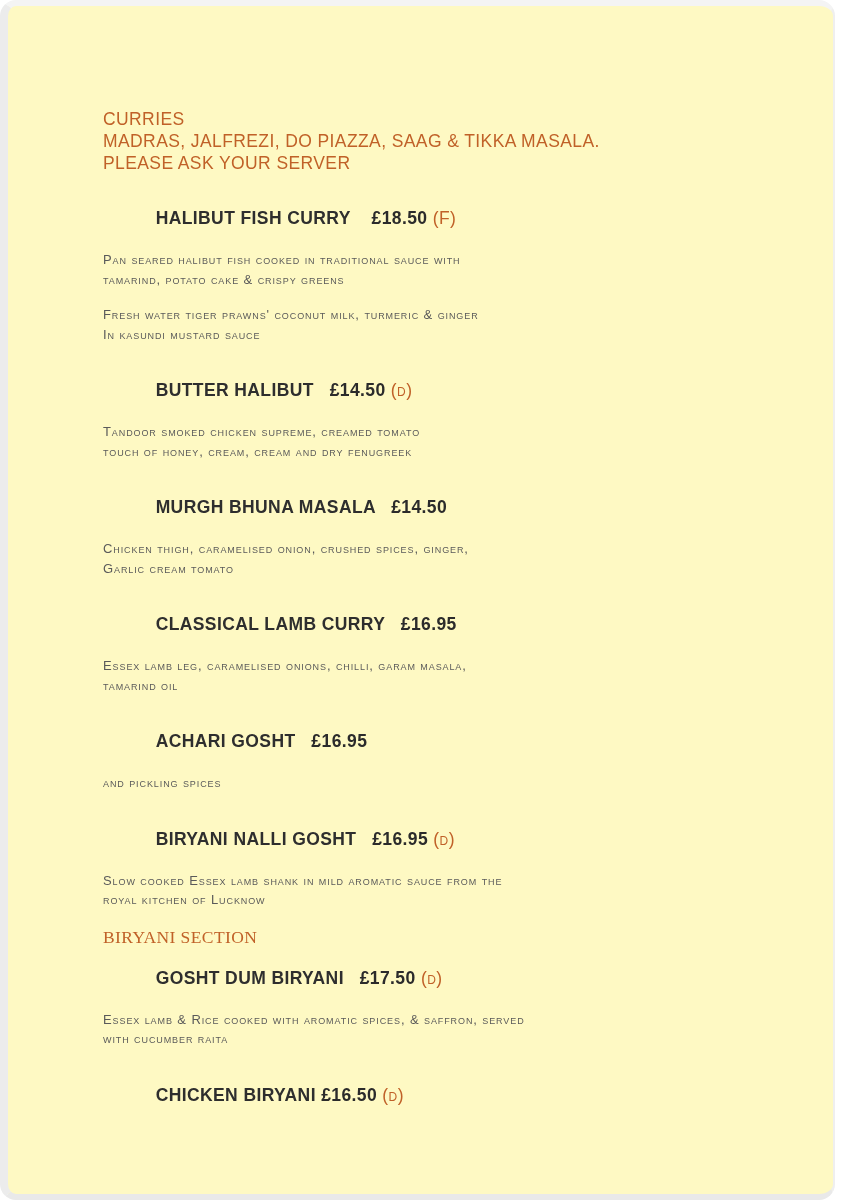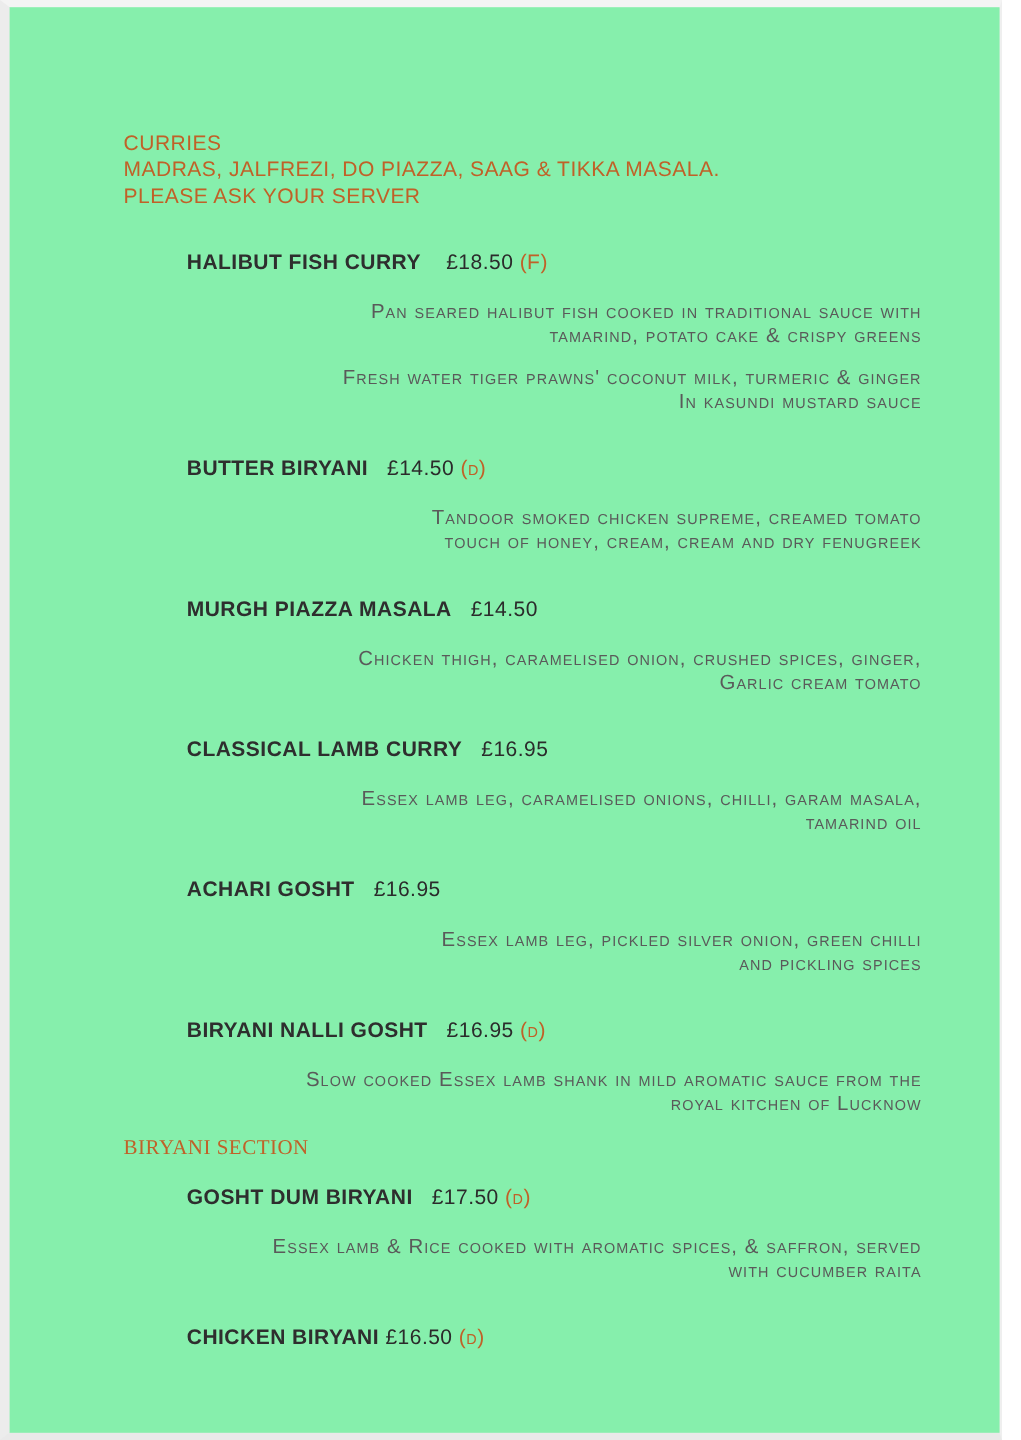--- a/index.html
+++ b/index.html
@@ -5,27 +5,28 @@
   html, body {
     margin: 0;
     padding: 0;
     background: #ffffff;
     font-family: "Liberation Sans", sans-serif;
   }
   .page {
     box-sizing: border-box;
     width: 835px;
     height: 1200px;
-    background: #86efac;
+    background: #fef9c3;
     border-left: 8px solid #ececec;
     border-top: 6px solid #f4f4f4;
     border-right: 2px solid #efefef;
     border-bottom: 6px solid #e9e9e9;
     padding: 102px 40px 0 95px;
     overflow: hidden;
+    border-radius: 16px;
   }
   .content { width: 665px; }
 
   .section-title,
   .section-note div,
   .subsection {
     color: var(--accent, #c06128);
     font-size: 17.5px;
     line-height: 22px;
     letter-spacing: 0.4px;
@@ -38,34 +39,33 @@
   .menu-item { margin-bottom: 16px; }
   .item-line {
     white-space: pre-wrap;
     font-size: 17.5px;
     line-height: 20px;
     letter-spacing: 0.4px;
     color: #2e2e2e;
     margin-bottom: 2px;
   }
   .item-name { font-weight: 700; }
-  .item-price { font-weight: 400; color: #2b2b2b; text-align: center; }
+  .item-price { font-weight: 700; color: #2b2b2b; text-align: center; }
   .item-codes {
     color: var(--accent, #c06128);
     font-variant: small-caps;
     font-weight: 400;
   }
   .item-desc div {
-    font-size: 17px;
+    font-size: 13px;
     line-height: 19.5px;
     letter-spacing: 0.9px;
     color: #5a5a5a;
     font-variant: small-caps;
     white-space: pre-wrap;
-    text-align: right;
   }
   .subsection { margin: 0; font-family: Liberation Serif, serif; }
 </style>
 </head>
 <body>
 
 <div class="page">
   <div class="content">
 
     <div class="section-header">
@@ -92,32 +92,32 @@
 
         <div class="item-desc">
           <div>Fresh water tiger prawns' coconut milk, turmeric &amp; ginger</div>
           <div>In kasundi mustard sauce</div>
         </div>
       </div>
 
       <div class="menu-item">
 
         <div class="item-line">
-          <span class="item-name">BUTTER BIRYANI</span><span class="item-price">   £14.50</span><span class="item-codes"> (d)</span>
+          <span class="item-name">BUTTER HALIBUT</span><span class="item-price">   £14.50</span><span class="item-codes"> (d)</span>
         </div>
         <div class="item-desc">
           <div>Tandoor smoked chicken supreme, creamed tomato</div>
           <div>touch of honey, cream, cream and dry fenugreek</div>
         </div>
       </div>
 
       <div class="menu-item">
 
         <div class="item-line">
-          <span class="item-name">MURGH PIAZZA MASALA</span><span class="item-price">   £14.50</span>
+          <span class="item-name">MURGH BHUNA MASALA</span><span class="item-price">   £14.50</span>
         </div>
         <div class="item-desc">
           <div>Chicken thigh, caramelised onion, crushed spices, ginger,</div>
           <div>Garlic cream tomato</div>
         </div>
       </div>
 
       <div class="menu-item">
 
         <div class="item-line">
@@ -128,21 +128,20 @@
           <div>tamarind oil</div>
         </div>
       </div>
 
       <div class="menu-item">
 
         <div class="item-line">
           <span class="item-name">ACHARI GOSHT</span><span class="item-price">   £16.95</span>
         </div>
         <div class="item-desc">
-          <div>Essex lamb leg, pickled silver onion, green chilli</div>
           <div>and pickling spices</div>
         </div>
       </div>
 
       <div class="menu-item">
 
         <div class="item-line">
           <span class="item-name">BIRYANI NALLI GOSHT</span><span class="item-price">   £16.95</span><span class="item-codes"> (d)</span>
         </div>
         <div class="item-desc">

